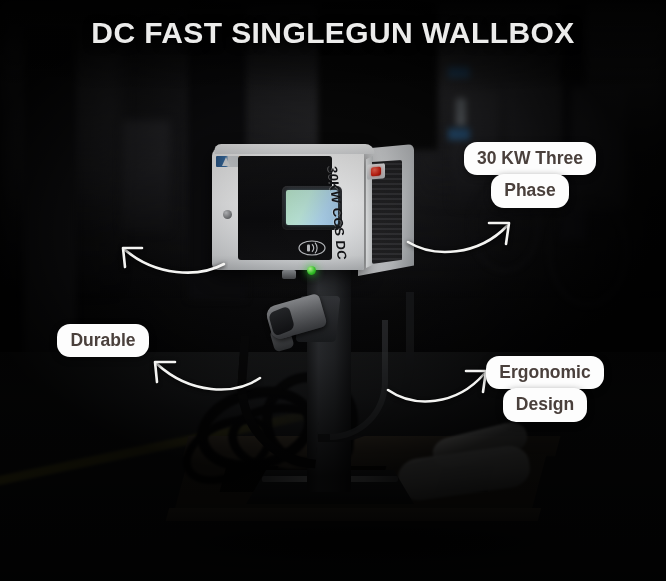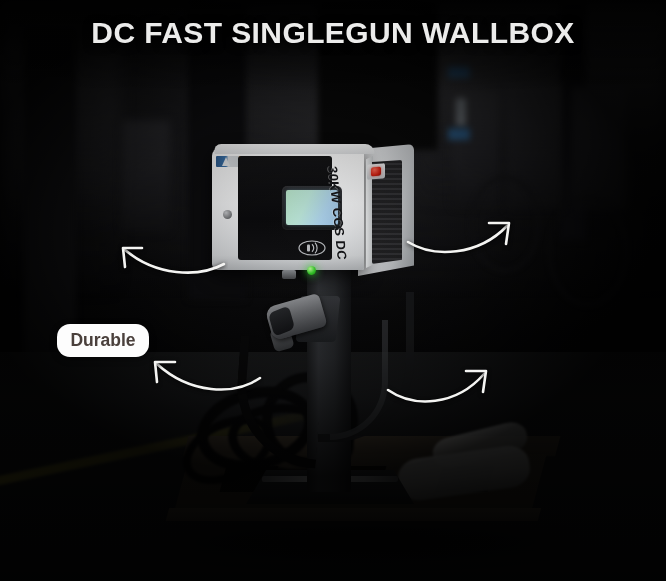--- a/index.html
+++ b/index.html
@@ -510,19 +510,27 @@
   </div>
 
   <div class="arrow" id="arrow-ergonomic-design">
     <svg width="116" height="56" viewBox="0 0 116 56">
       <path d="M4 34 C 30 52, 72 50, 100 18"></path>
       <polyline points="82,15 102,15 99,36"></polyline>
     </svg>
   </div>
 
 
+  <div class="callout" id="callout-30-kw-three-phase">
+    <span>30 KW Three</span>
+    <span>Phase</span>
+  </div>
 
   <div class="callout" id="callout-durable">
     <span>Durable</span>
   </div>
 
+  <div class="callout" id="callout-ergonomic-design">
+    <span>Ergonomic</span>
+    <span>Design</span>
+  </div>
 
 </div>
 
 </body></html>

